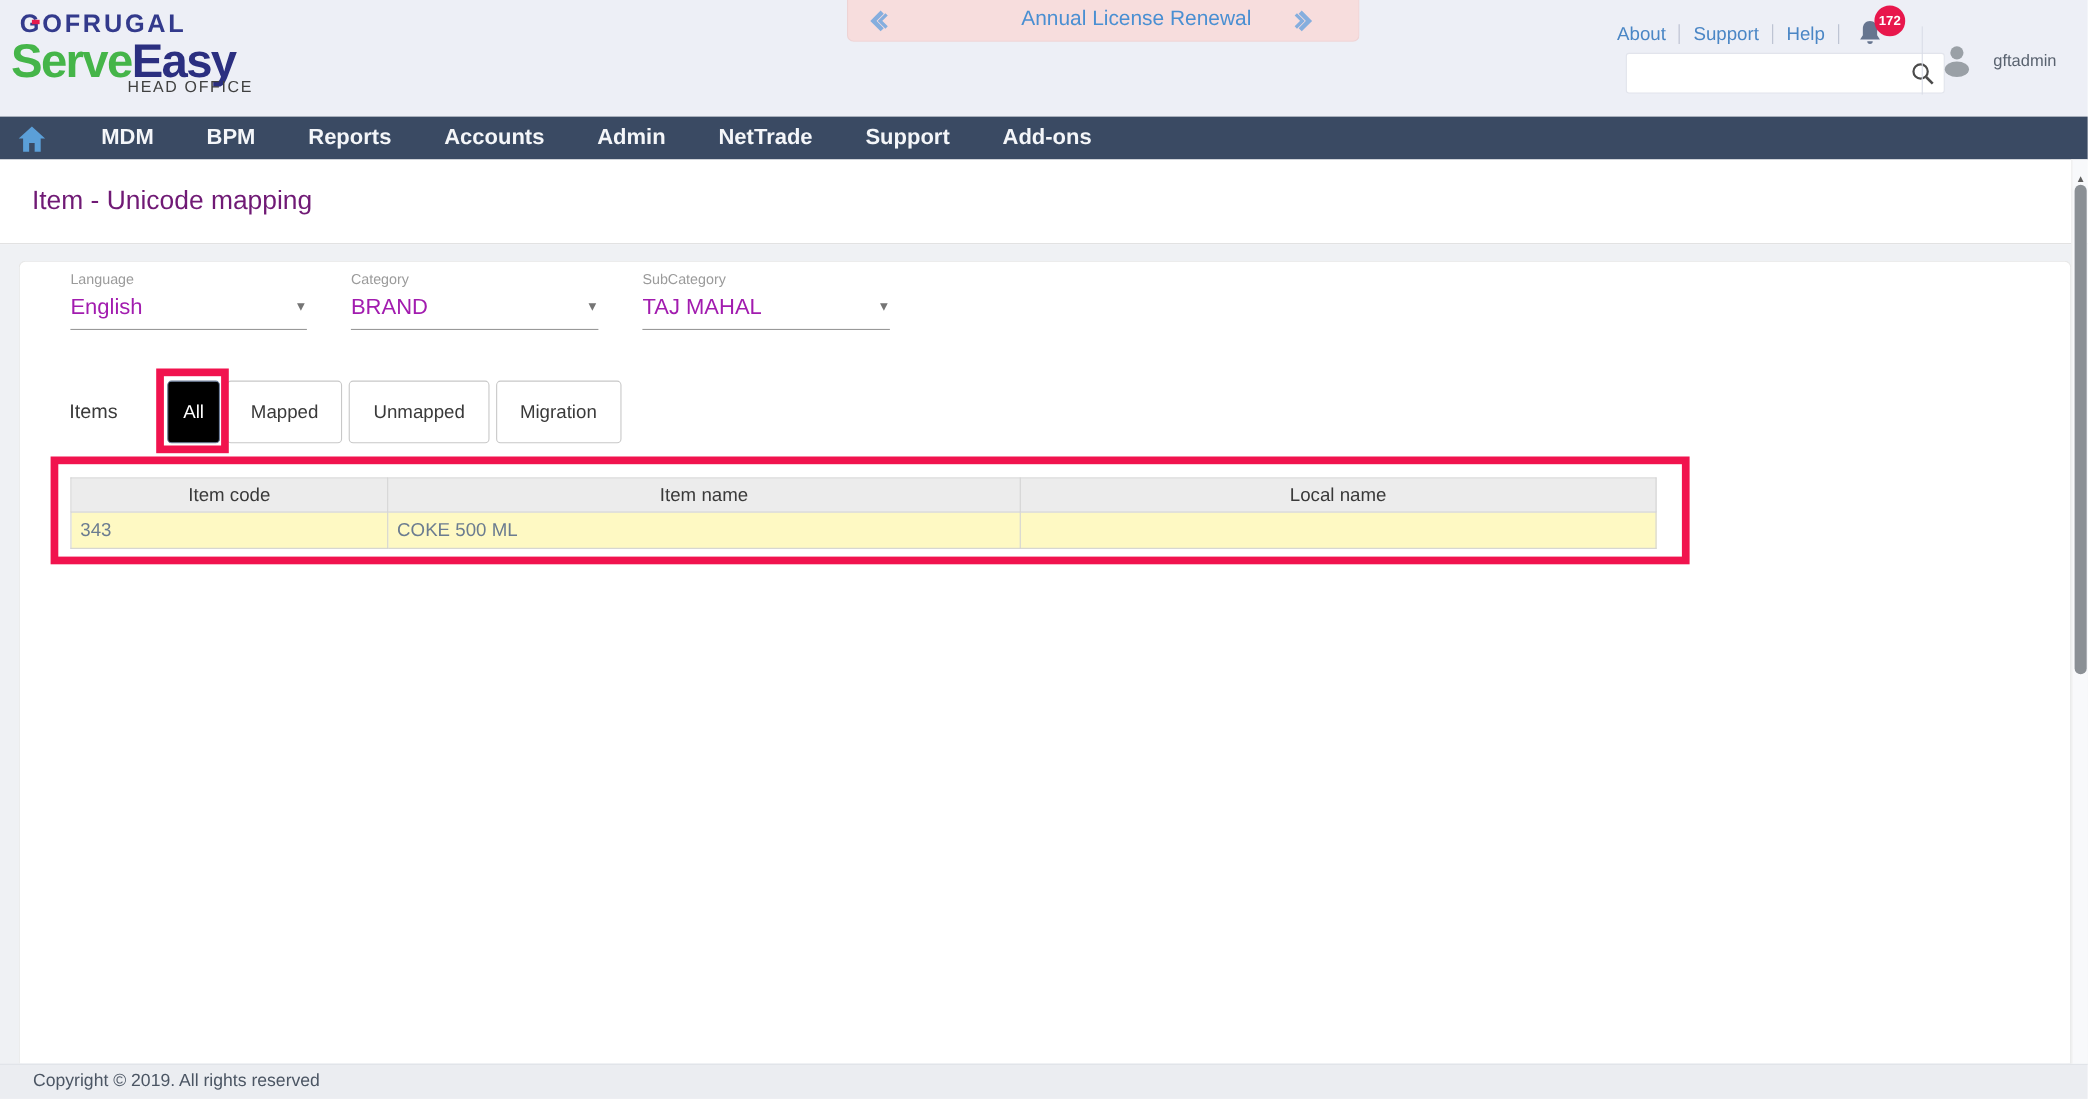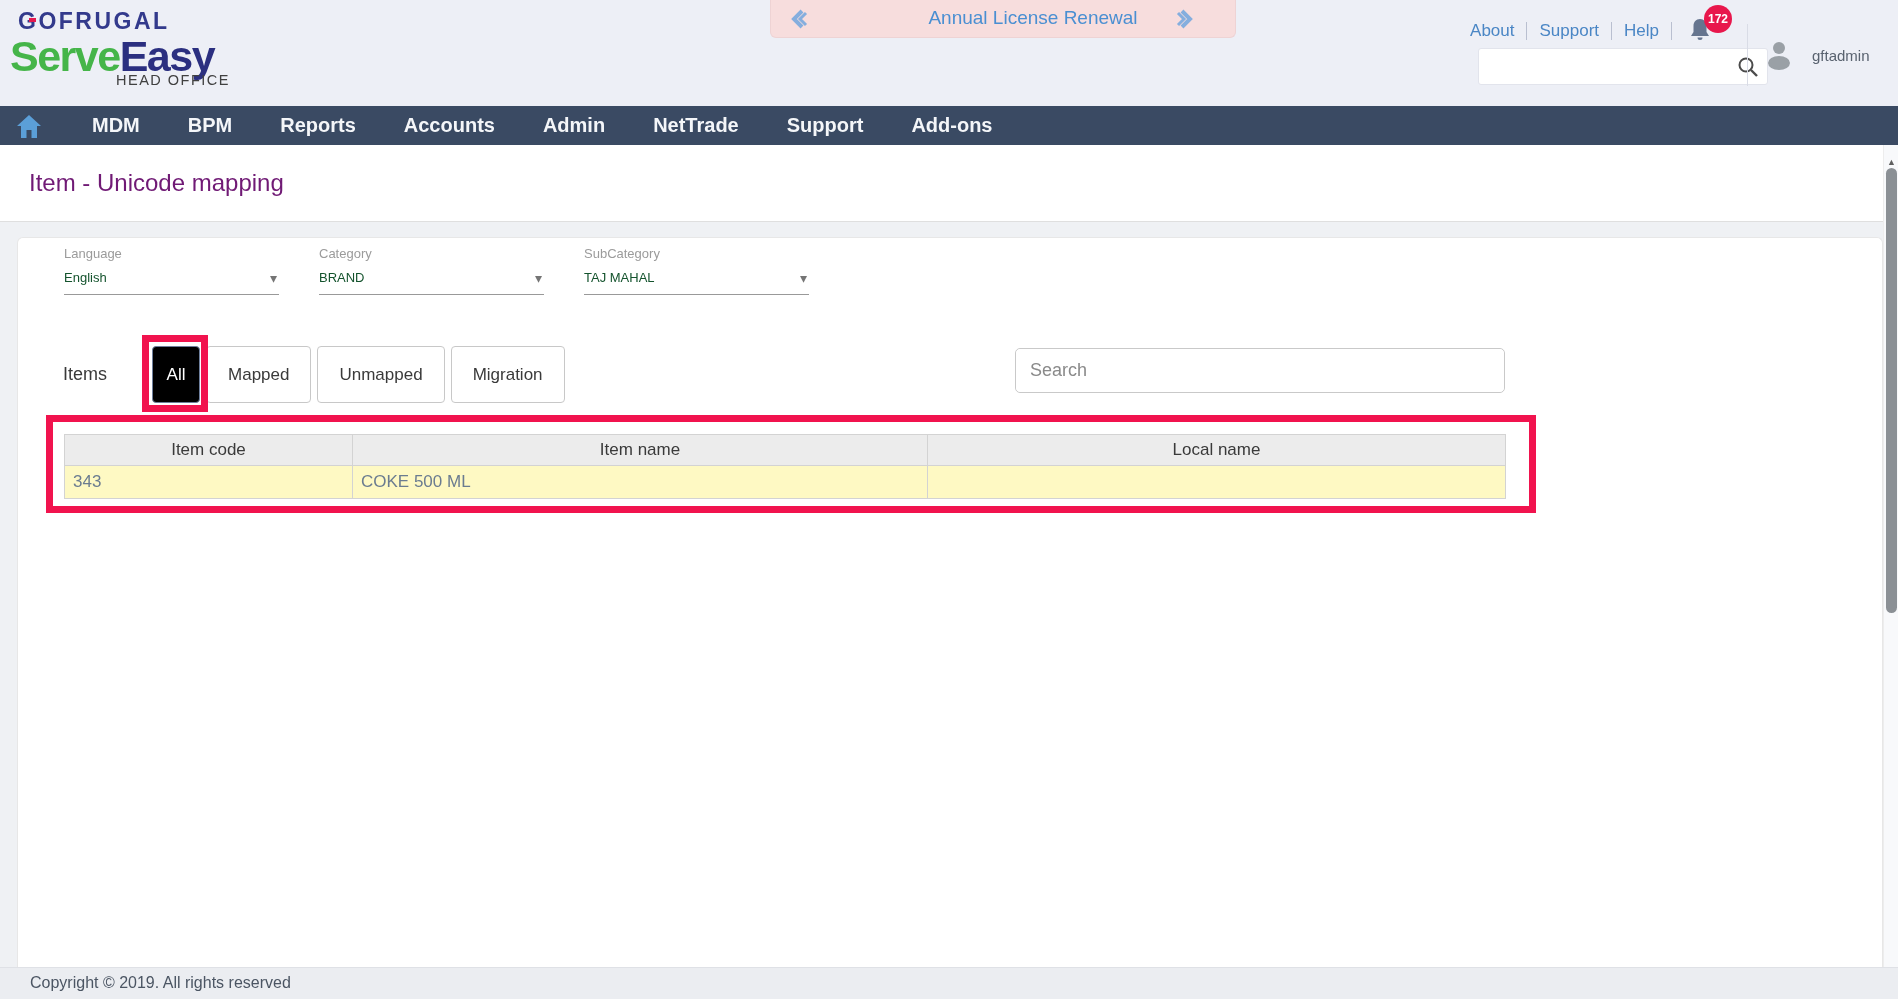--- a/index.html
+++ b/index.html
@@ -48,21 +48,21 @@
 
   
   .content { position:absolute; top:222px; left:0; width:1898px; height:745px; background:#eff1f4; }
   .card { position:absolute; left:17px; top:15px; width:1866px; height:730px; background:#fff; border:1px solid #e7e7e7; border-bottom:none; border-radius:6px 6px 0 0; }
 
   .filters { position:absolute; left:46px; top:8px; display:flex; }
   .filter { position:relative; margin-right:40px; cursor:pointer; }
   .filter-0 { width:215px; } .filter-1 { width:225px; } .filter-2 { width:225px; }
   .f-label { font-size:13px; color:#9b9b9b; margin-bottom:7px; }
   .f-value-row { position:relative; border-bottom:1px solid #999; padding-bottom:8px; }
-  .f-value { font-size:13px; color:#14532d; }
+  .f-value { font-size:20px; color:#a21caf; }
   .f-arrow { position:absolute; right:2px; top:2px; font-size:14px; color:#757575; }
 
   .tabs-row { position:absolute; left:45px; top:108px; height:57px; display:flex; align-items:center; }
   .items-label { font-size:18px; color:#3a3a3a; margin-right:45px; }
   .tabgroup { position:relative; display:flex; gap:6px; }
   .tab { height:57px; line-height:55px; font-size:17px; color:#3a3a3a; background:#fff; border:1px solid #c8c8c8; border-radius:4px; padding:0 21px; cursor:pointer; }
   .tab.active { background:#000000; color:#fff; border-color:#6e7f9c; width:48px; padding:0; text-align:center; }
   .hl-tab { position:absolute; left:-10px; top:-11px; width:66px; height:77px; border:7px solid #f1134e; pointer-events:none; }
 
   .search-box { position:absolute; left:997px; top:110px; width:490px; height:45px; border:1px solid #c9c9c9; border-radius:5px; }
@@ -199,23 +199,20 @@
         <span class="items-label">Items</span>
         <div class="tabgroup">
           <div class="hl-tab"></div>
           <div class="tab active">All</div>
           <div class="tab">Mapped</div>
           <div class="tab">Unmapped</div>
           <div class="tab">Migration</div>
         </div>
       </div>
 
-      <div class="search-box">
-        <input type="text" placeholder="Search" style="">
-      </div>
 
       <div class="hl-table"></div>
 
       <table class="tbl">
         <thead>
           <tr>
             <th class="col-0">Item code</th>
             <th class="col-1">Item name</th>
             <th class="col-2">Local name</th>
           </tr>

